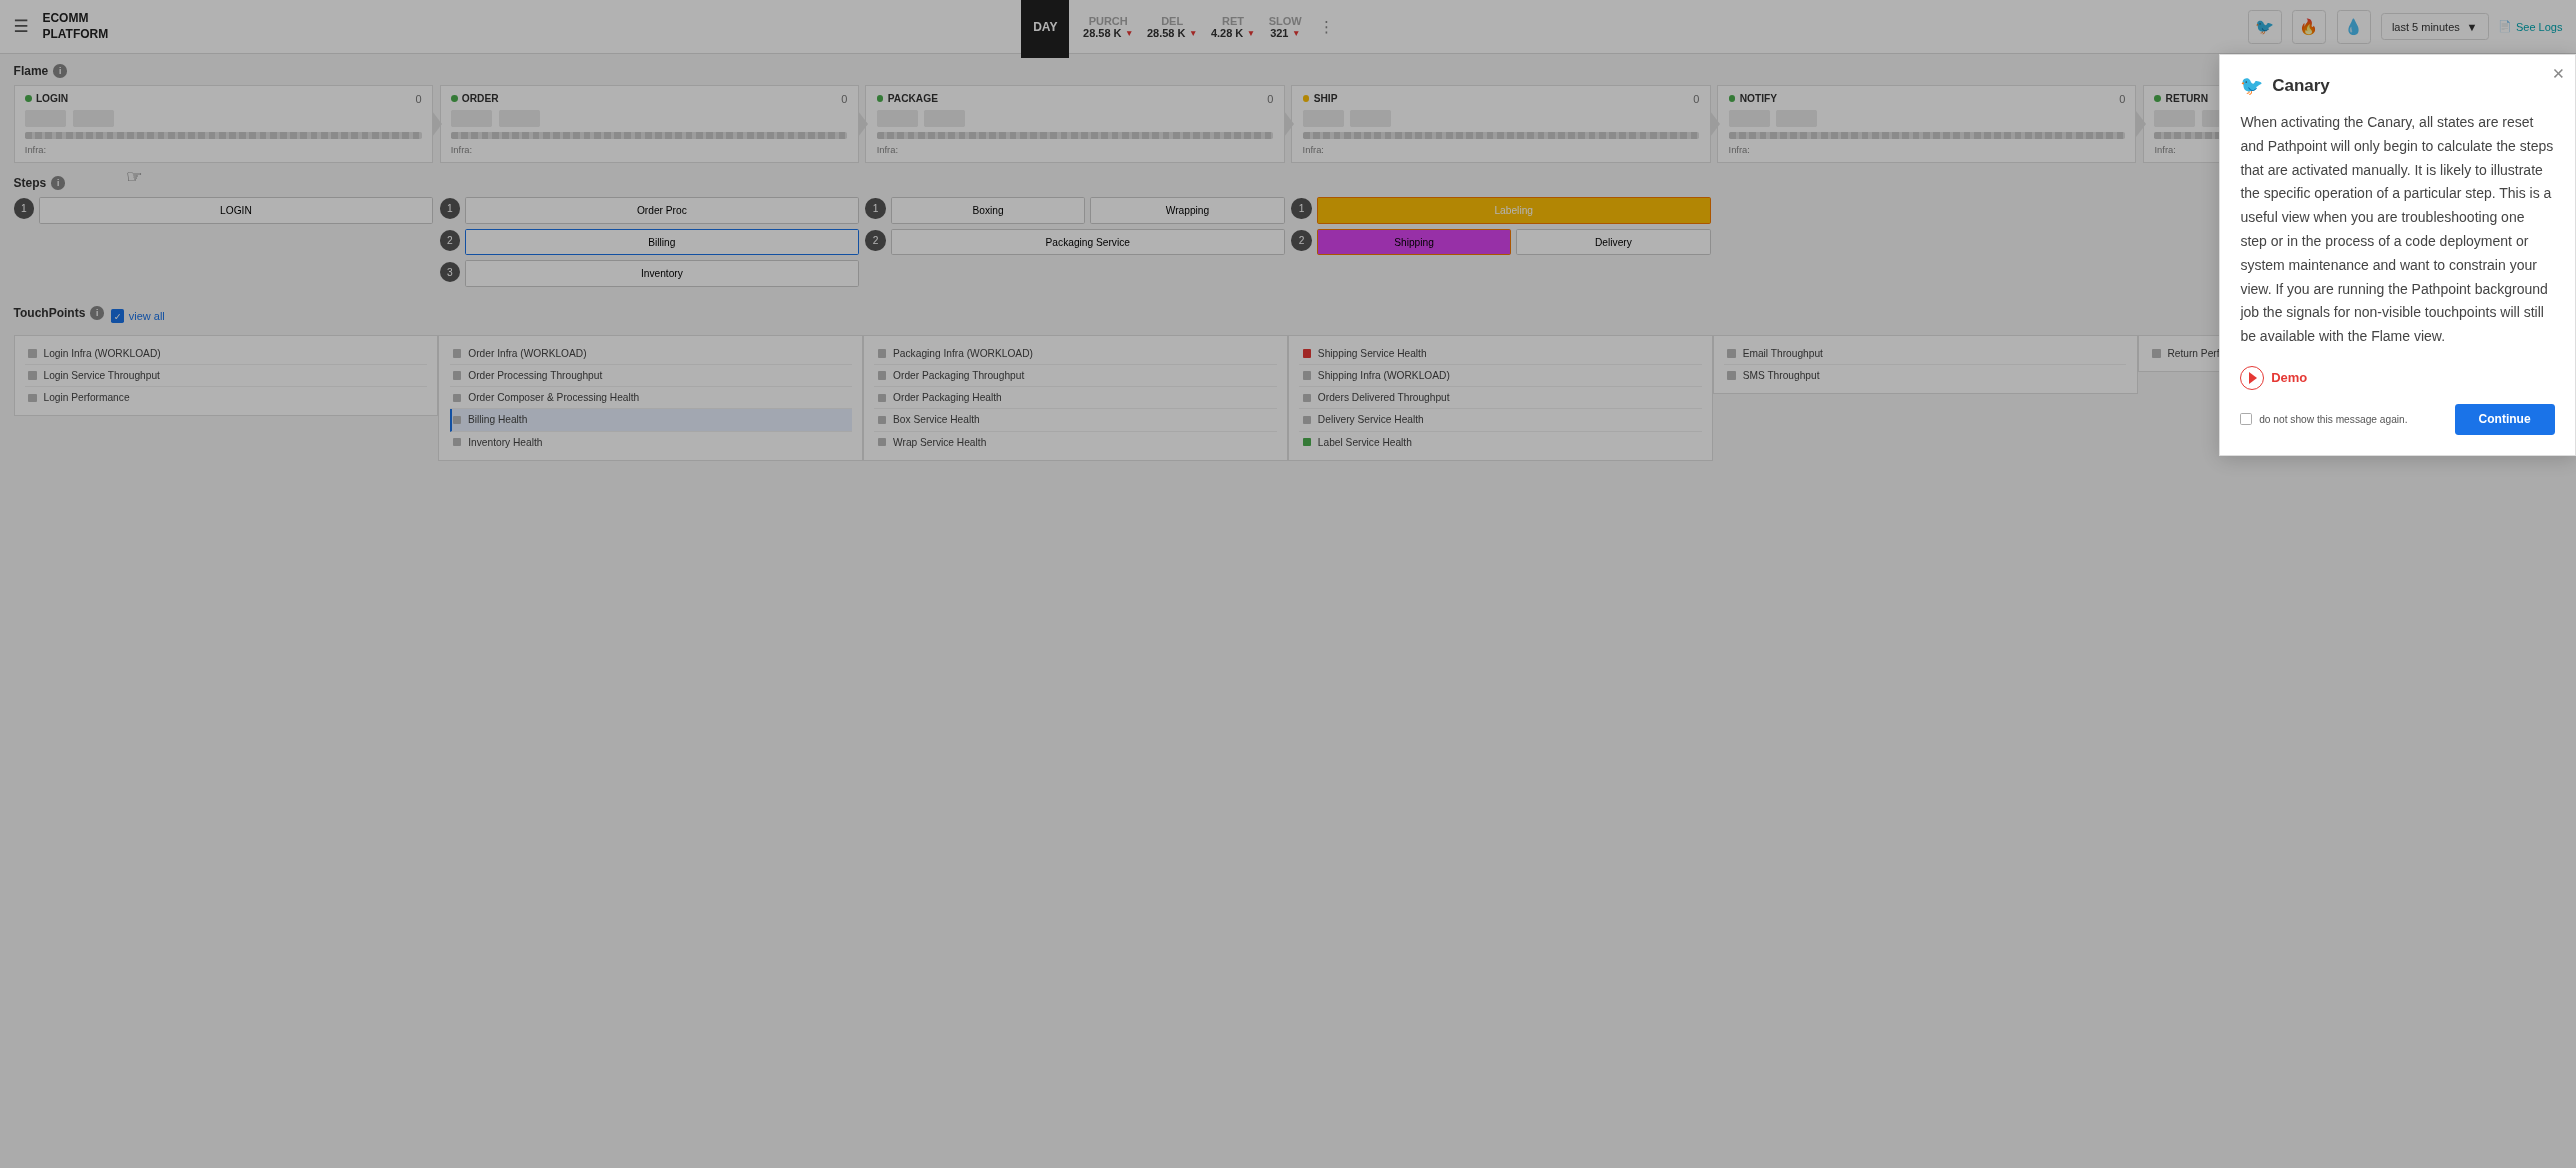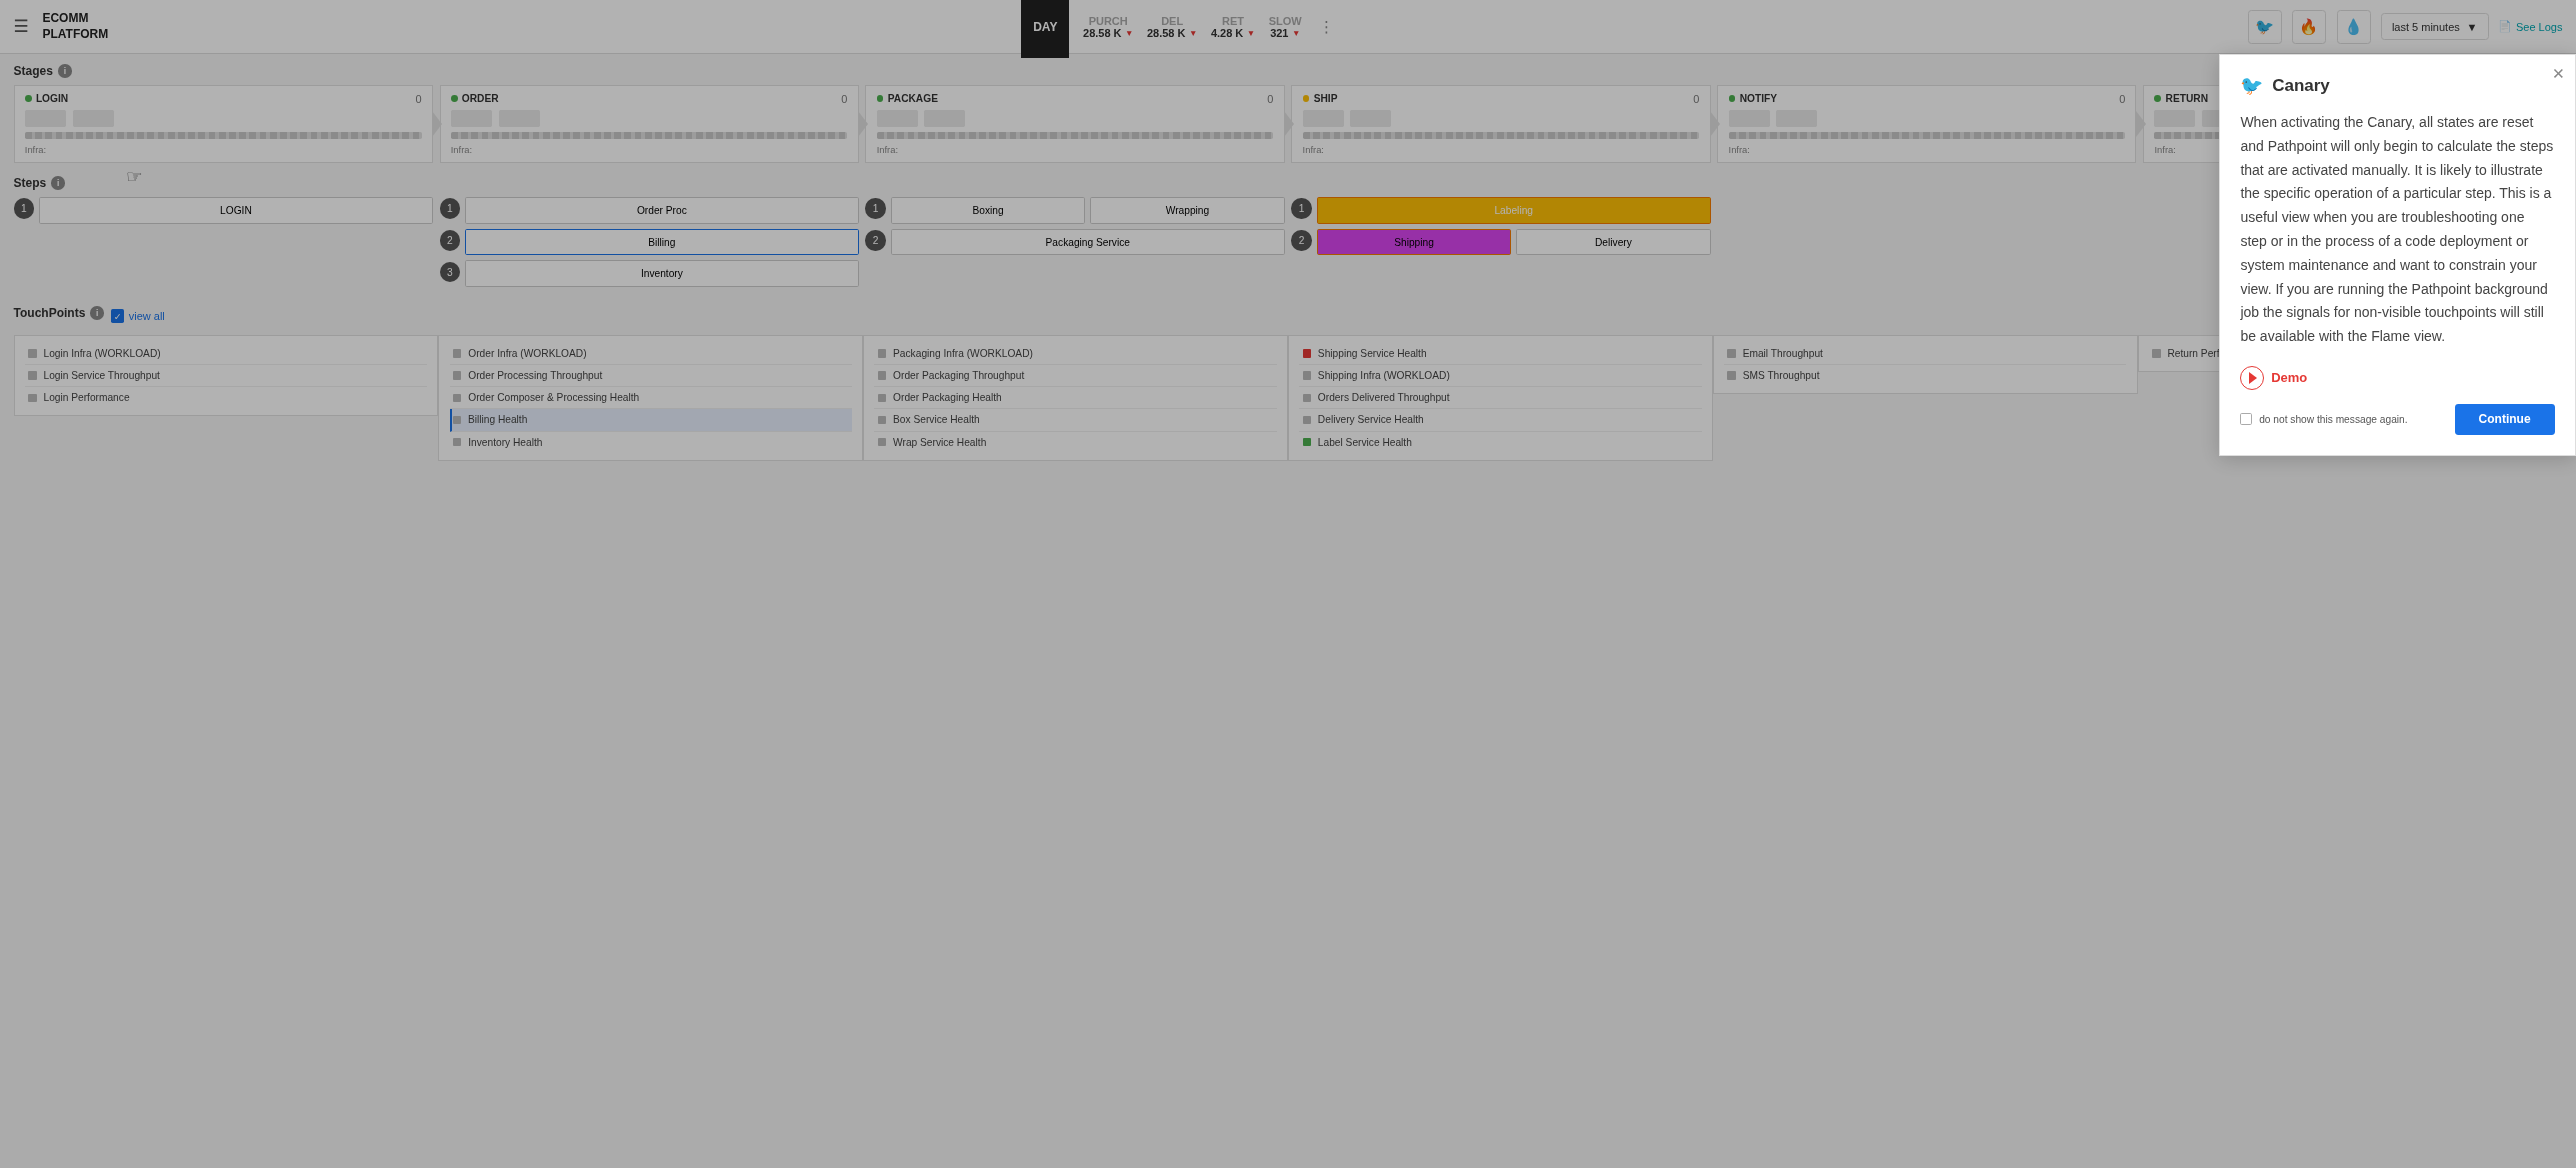--- a/index.html
+++ b/index.html
@@ -137,21 +137,21 @@
     <div class="see-logs">
       <span>📄</span>
       <span>See Logs</span>
     </div>
   </div>
 </div>
 
 <div class="main">
 
   <div class="section-title">
-    <span>Stages</span>
+    <span>Flame</span>
     <span class="info-icon">i</span>
   </div>
 
   <div class="stages-row">
 
     <div class="stage-col">
       <div class="stage-header">
         <span class="stage-name">
             <span class="dot-green"></span>
             <span>LOGIN</span>

